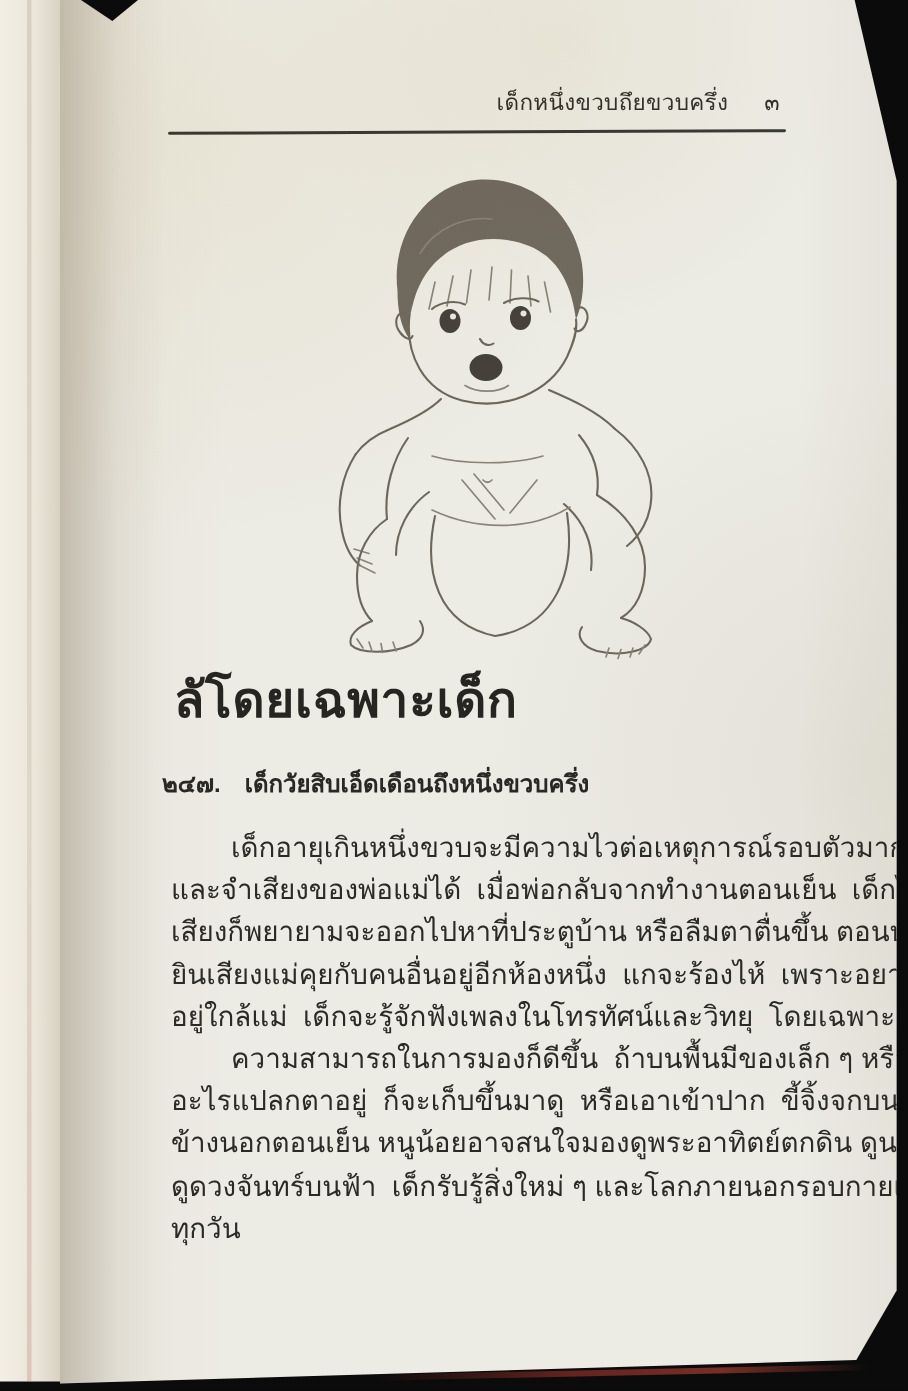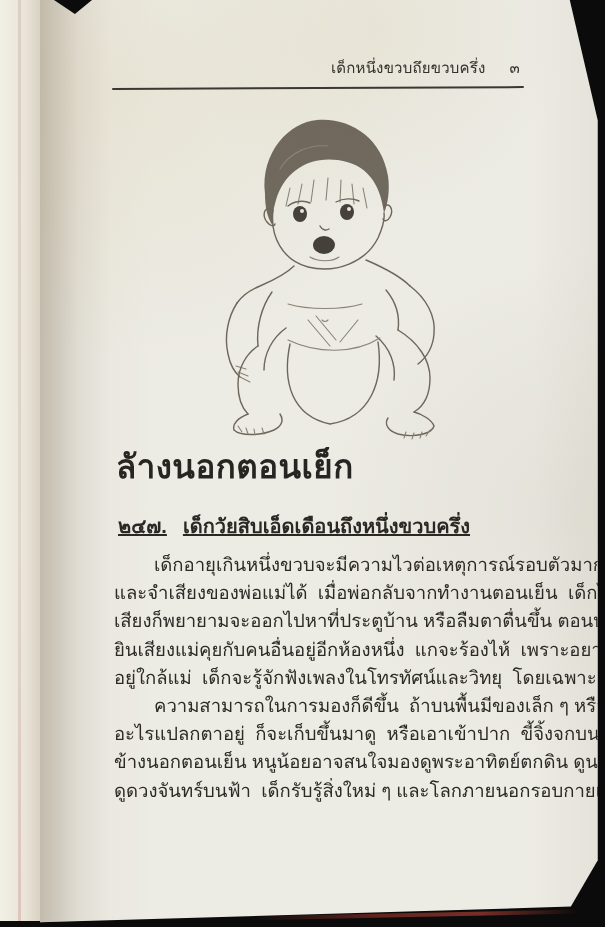--- a/index.html
+++ b/index.html
@@ -50,21 +50,21 @@
   .head-rule{
     position:absolute;left:72px;top:87px;width:412px;height:2px;background:#3a3833;
     transform:rotate(-0.25deg);border-radius:1px;
   }
   .illustration{position:absolute;left:150px;top:114px;width:295px;height:332px;}
   .section-title{
     position:absolute;left:76px;top:440px;
     font-size:33px;font-weight:bold;color:#262521;letter-spacing:.5px;
   }
   .subsection{
-    position:absolute;left:78px;top:510px;font-size:20px;font-weight:bold;color:#2a2824;text-decoration:underline;
+    position:absolute;left:68px;top:510px;font-size:16px;font-weight:bold;color:#2a2824;
   }
   .subsection .num{margin-right:16px;}
   .bodytext{
     position:absolute;left:74px;top:551px;width:482px;
     font-size:18.5px;line-height:28.2px;color:#2b2a26;
   }
   .bodytext .line{white-space:pre;height:28.2px;}
   .bodytext .indent{padding-left:40px;}
   svg .stroke{fill:none;stroke:#6d665a;stroke-width:1.4;stroke-linecap:round;}
   svg .stroke-light{fill:none;stroke:#8a8376;stroke-width:1.1;stroke-linecap:round;}
@@ -134,34 +134,35 @@
       <path class="stroke" d="M224,298 C232,300 242,306 244,312 C242,320 224,324 208,320 C198,317 194,310 198,304"></path>
       <path class="stroke-light" d="M240,316 L236,322 M232,318 L230,324 M224,319 L222,325 M216,318 L214,324"></path>
 
       <path class="stroke" d="M100,230 C92,268 102,302 140,310 C180,304 194,268 188,228"></path>
       <path class="stroke-light" d="M98,226 C128,240 164,240 190,224"></path>
 
       <path class="stroke-light" d="M118,206 L140,232 M126,202 L146,226 M150,228 L168,206"></path>
     </svg>
   </div>
 
-  <div class="section-title ink">ลัางนอกตอนเย็ก</div>
+  <div class="section-title ink">ลัโดยเฉพาะเด็ก</div>
 
   <div class="subsection">
     <span class="num">๒๔๗.</span><span>เด็กวัยสิบเอ็ดเดือนถึงหนึ่งขวบครึ่ง</span>
   </div>
 
   <div class="bodytext">
     <div class="line indent">เด็กอายุเกินหนึ่งขวบจะมีความไวต่อเหตุการณ์รอบตัวมากขึ้น</div>
     <div class="line">และจำเสียงของพ่อแม่ได้  เมื่อพ่อกลับจากทำงานตอนเย็น  เด็กได้ยิน</div>
     <div class="line">เสียงก็พยายามจะออกไปหาที่ประตูบ้าน หรือลืมตาตื่นขึ้น ตอนบ่ายได้-</div>
     <div class="line">ยินเสียงแม่คุยกับคนอื่นอยู่อีกห้องหนึ่ง  แกจะร้องไห้  เพราะอยากไป</div>
     <div class="line">อยู่ใกล้แม่  เด็กจะรู้จักฟังเพลงในโทรทัศน์และวิทยุ  โดยเฉพาะเด็กที่มี</div>
     <div class="line indent">ความสามารถในการมองก็ดีขึ้น  ถ้าบนพื้นมีของเล็ก ๆ หรือของ</div>
     <div class="line">อะไรแปลกตาอยู่  ก็จะเก็บขึ้นมาดู  หรือเอาเข้าปาก  ขี้จิ้งจกบนผนัง</div>
     <div class="line">ข้างนอกตอนเย็น หนูน้อยอาจสนใจมองดูพระอาทิตย์ตกดิน ดูนกบินกลับรัง</div>
     <div class="line">ดูดวงจันทร์บนฟ้า  เด็กรับรู้สิ่งใหม่ ๆ และโลกภายนอกรอบกายเพิ่มขึ้น</div>
+    <div class="line">ทุกวัน</div>
   </div>
 
 </div>
 
 <div class="top-wedge"></div>
 <div class="bottom-red"></div>
 
 </body></html>

